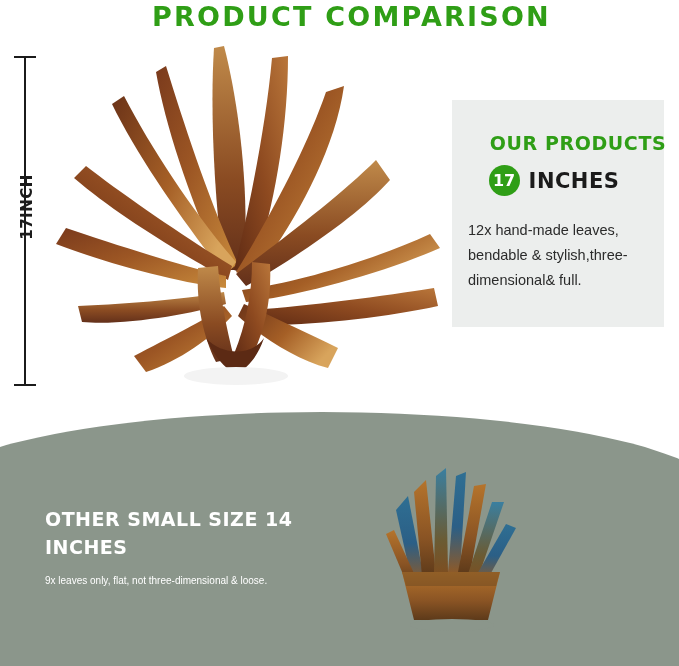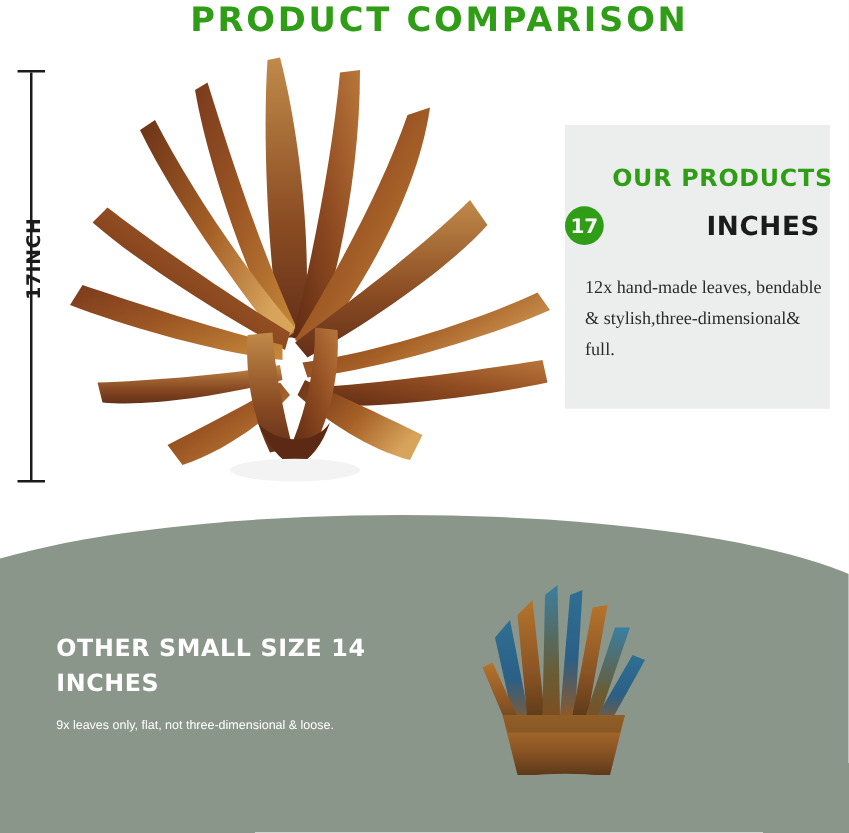--- a/index.html
+++ b/index.html
@@ -107,21 +107,21 @@
     white-space: nowrap;
     padding-left: 20px;
   }
   .badge-row {
     position: absolute;
     left: 0;
     top: 65px;
     width: 204px;
     display: flex;
     align-items: center;
-    justify-content: space-between;
+    justify-content: center;
     gap: 9px;
   }
   .badge-circle {
     width: 31px;
     height: 31px;
     border-radius: 50%;
     background: #2f9e16;
     color: #ffffff;
     font-family: "DejaVu Sans", sans-serif;
     font-weight: bold;
@@ -135,21 +135,21 @@
     font-weight: bold;
     font-size: 21px;
     letter-spacing: 0.5px;
     color: #1b1b1b;
   }
   .info-card .desc {
     position: absolute;
     left: 16px;
     top: 118px;
     width: 190px;
-    font-family: Liberation Serif, serif;
+    font-family: Liberation Sans, sans-serif;
     font-size: 14.5px;
     line-height: 25px;
     color: #2b2b2b;
   }
 
   
   .bottom-panel {
     position: absolute;
     left: -78px;
     top: 412px;

